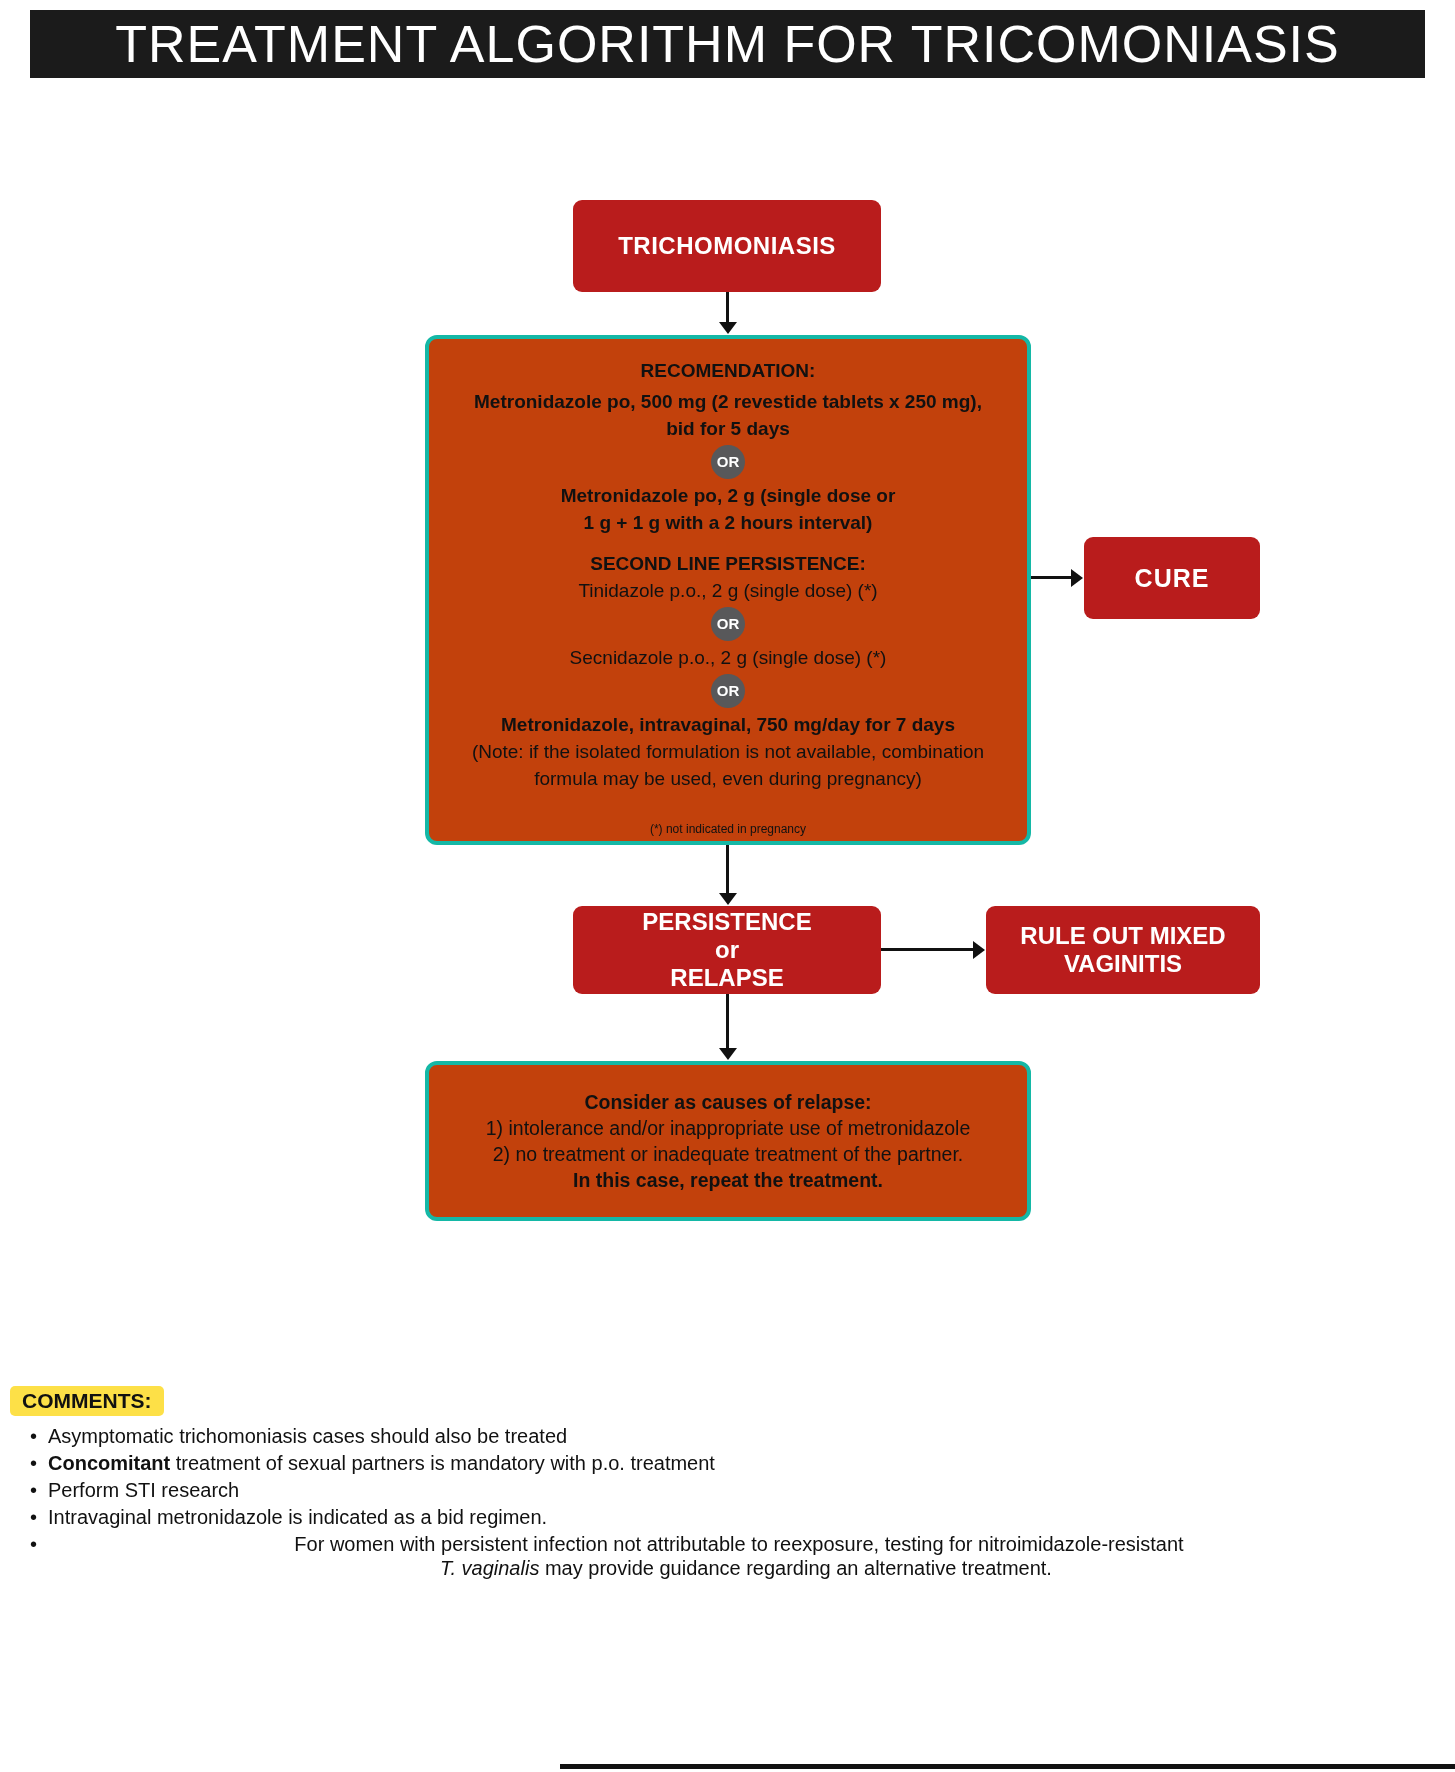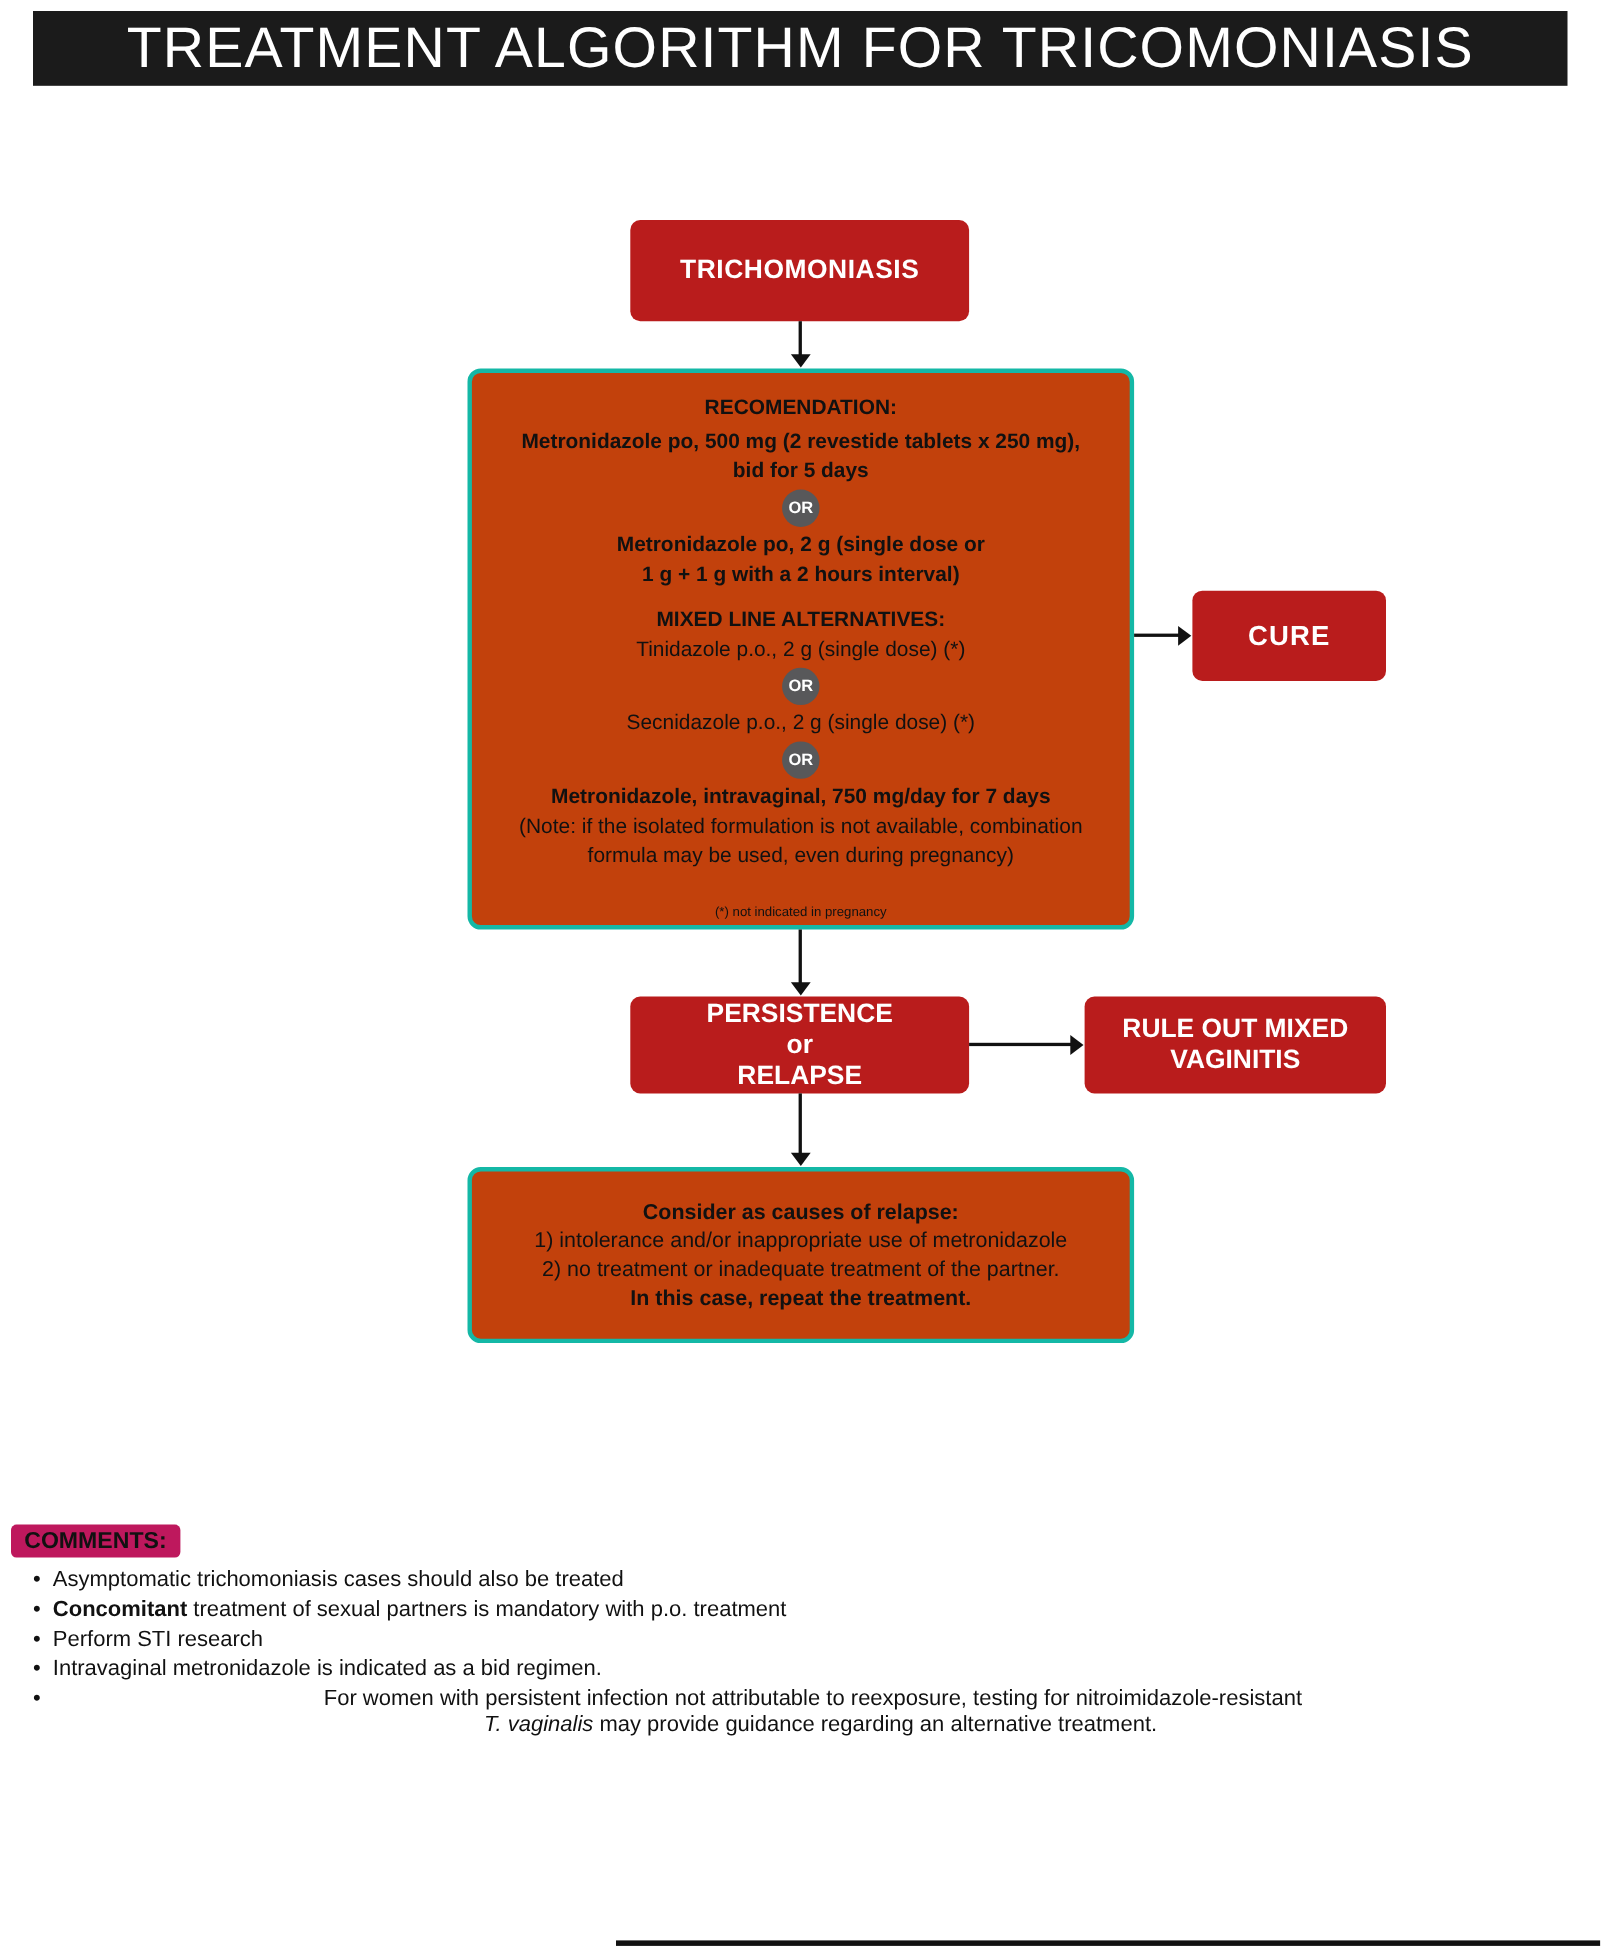--- a/index.html
+++ b/index.html
@@ -58,21 +58,21 @@
     border-top:9px solid transparent; border-bottom:9px solid transparent; border-left:12px solid #111;
   }
   .arrow-1 { left:726px; top:292px; height:31px; }
   .arrow-2 { left:1031px; top:576px; width:41px; }
   .arrow-3 { left:726px; top:845px; height:49px; }
   .arrow-4 { left:881px; top:948px; width:93px; }
   .arrow-5 { left:726px; top:994px; height:55px; }
 
   
   .comments-label {
-    position:absolute; left:10px; top:1386px; background:#be185d; border-radius:5px;
+    position:absolute; left:10px; top:1386px; background:#fde047; border-radius:5px;
     padding:3px 12px; font-size:21px; font-weight:bold; color:#111;
   }
   .comments-list {
     position:absolute; left:30px; top:1424px; width:1400px; list-style:none;
     font-size:20px; line-height:24px;
   }
   .comments-list li { position:relative; padding-left:18px; margin-bottom:3px; }
   .comments-list li::before { content:"\2022"; position:absolute; left:0; top:0; }
   .comments-list .block-line { display:block;text-align:center; }
   .comments-list .indent { padding-left:14px; }
@@ -97,21 +97,21 @@
 
   <section class="outline-box reco-box">
     <div class="line bold">RECOMENDATION:</div>
     <div class="line bold mt4">Metronidazole po, 500 mg (2 revestide tablets x 250 mg),</div>
     <div class="line bold">bid for 5 days</div>
     <div class="or-circle">
       <span>OR</span>
     </div>
     <div class="line bold">Metronidazole po, 2 g (single dose or</div>
     <div class="line bold">1 g + 1 g with a 2 hours interval)</div>
-    <div class="line bold mt14">MIXED LINE ALTERNATIVES:</div>
+    <div class="line bold mt14">SECOND LINE PERSISTENCE:</div>
     <div class="line">Tinidazole p.o., 2 g (single dose) (*)</div>
     <div class="or-circle">
       <span>OR</span>
     </div>
     <div class="line">Secnidazole p.o., 2 g (single dose) (*)</div>
     <div class="or-circle">
       <span>OR</span>
     </div>
     <div class="line bold">Metronidazole, intravaginal, 750 mg/day for 7 days</div>
     <div class="line">(Note: if the isolated formulation is not available, combination</div>

